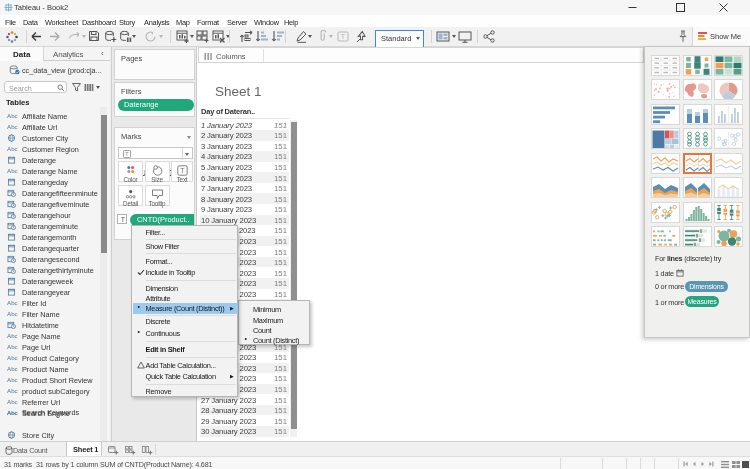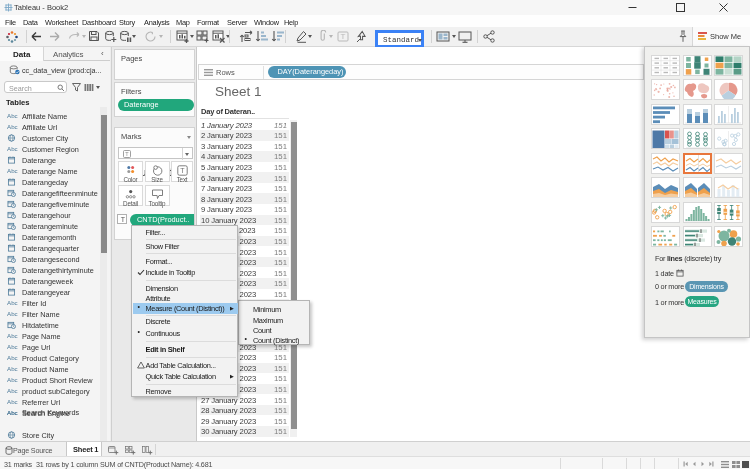--- a/index.html
+++ b/index.html
@@ -194,21 +194,21 @@
       </svg>
     <div class="tcaret" style="left:329px;border-top-color:#b5b5b5"></div>
     <svg class="ticon" style="left:337px;top:4px" width="12" height="11" viewBox="0 0 12 11">
         <rect x="1" y="1" width="10" height="9" rx="1" stroke="#b9b9b9" fill="none"></rect>
         <text x="6" y="8" font-size="8" fill="#b9b9b9" text-anchor="middle" font-family="Liberation Sans">T</text>
       </svg>
     <svg class="ticon" style="left:354px;top:3px" width="12" height="13" viewBox="0 0 12 13">
         <path d="M7 1 L11 5 L8.5 5.5 L9.5 9 L7.5 9.5 L6.5 6 L4.5 7 Z" stroke="#555" stroke-width="1" fill="none" transform="rotate(15 6 6)"></path>
         <line x1="3" y1="12" x2="6" y2="9" stroke="#555"></line>
       </svg>
-    <div class="abs" style="left:375px;top:2.5px;width:49px;height:18px;background:#fff;border:3px solid #3b82f6;font-family:Liberation Mono, monospace;">
+    <div class="abs" style="left:375px;top:2.5px;width:49px;height:18px;background:#fff;border:1px solid #3b82f6;">
       <span class="abs" style="left:5px;top:3px;font-size:7.5px;color:#333">Standard</span>
       <div class="tcaret" style="left:40px;top:6px;border-top-color:#555"></div>
     </div>
     <div class="tsep" style="left:431px"></div>
     <svg class="ticon" style="left:436px;top:4px" width="14" height="12" viewBox="0 0 14 12">
         <rect x="1" y="1" width="12" height="9" stroke="#555" fill="none"></rect>
         <rect x="2.5" y="2.5" width="4" height="6" fill="#9ab6cc"></rect>
         <rect x="7.5" y="2.5" width="4" height="2.5" fill="#9ab6cc"></rect>
         <rect x="7.5" y="6" width="4" height="2.5" fill="#9ab6cc"></rect>
       </svg>
@@ -529,31 +529,30 @@
           </svg>
         <div class="mlabel">Tooltip</div>
       </div>
       <div class="abs" style="left:2px;top:86px;width:10px;height:10px;background:#fff;border:1px solid #b0b0b0">
           <span class="abs" style="left:2.8px;top:0.5px;font-size:7px;color:#555">T</span>
         </div>
       <div class="pill" style="left:15px;top:85.5px;width:64px;height:12px;background:#21a77c;line-height:12px;text-align:left;border-top-right-radius:0;border-bottom-right-radius:0"><span style="padding-left:7px">CNTD(Product..</span></div>
     </div>
   </div>
   <div id="sheetarea">
-    <div class="abs" style="left:1px;top:16.5px;width:446px;height:16px;background:#fdfdfd;border:1px solid #d5d5d5;">
+    <div class="abs" style="left:1px;top:0;width:446px;height:16px;background:#fdfdfd;border:1px solid #d5d5d5;">
       <svg class="abs" style="left:5px;top:4.5px" width="9" height="7" viewBox="0 0 9 7">
           <g fill="#9a9a9a">
-            <rect x="0" y="0" width="9" height="1.4"></rect>
-            <rect x="0" y="2.8" width="9" height="1.4"></rect>
-            <rect x="0" y="5.6" width="9" height="1.4"></rect>
+            <rect x="0.5" y="0" width="1.5" height="7"></rect>
+            <rect x="3.4" y="0" width="1.5" height="7"></rect>
+            <rect x="6.3" y="0" width="1.5" height="7"></rect>
           </g>
         </svg>
-      <span class="abs" style="left:17px;top:3.5px;font-size:7.5px;color:#555">Rows</span>
+      <span class="abs" style="left:17px;top:3.5px;font-size:7.5px;color:#555">Columns</span>
       <div class="abs" style="left:64px;top:1px;width:1px;height:13px;background:#e0e0e0"></div>
-      <div class="pill" style="left:69px;top:1.5px;width:78px;height:12px;background:#4e94b5;line-height:12px"><span style="padding-left:7px">DAY(Daterangeday)</span></div>
     </div>
     <span class="abs" style="left:18px;top:37px;font-size:13.5px;color:#666">Sheet 1</span>
     <span class="abs" style="left:4px;top:60px;font-size:7.5px;font-weight:bold;color:#333;letter-spacing:-0.2px">Day of Dateran..</span>
     <div class="abs" style="left:3px;top:70.5px;width:89px;height:1px;background:#e2e2e2"></div>
     <div id="trows">
       <div class="trow" style="top:72.50px;font-style:italic;">
           <span class="d">1 January 2023</span>
           <span class="v">151</span>
         </div>
       <div class="trow" style="top:83.07px;background:#f1f1f1;">
@@ -1092,21 +1091,21 @@
     <div class="msep" style="top:157.5px"></div>
     <div class="mi" style="top:160.2px">
         <span class="txt">Remove</span>
       </div>
   </div>
   <div id="tabbar">
     <svg class="abs" style="left:5px;top:3.5px" width="8" height="9" viewBox="0 0 8 9">
         <ellipse cx="4" cy="2" rx="3" ry="1.3" stroke="#606060" fill="none" stroke-width="0.9"></ellipse>
         <path d="M1 2 V7 C1 7.7 2.3 8.3 4 8.3 C5.7 8.3 7 7.7 7 7 V2" stroke="#606060" fill="none" stroke-width="0.9"></path>
       </svg>
-    <span class="abs" style="left:13px;top:4px;font-size:7.2px;color:#555;letter-spacing:-0.2px">Page Source</span>
+    <span class="abs" style="left:13px;top:4px;font-size:7.2px;color:#555;letter-spacing:-0.2px">Data Count</span>
     <div class="abs" style="left:66px;top:0px;width:36px;height:15px;background:#fff;border:1px solid #c8c8c8;border-top:none;">
       <span class="abs" style="left:6px;top:3px;font-size:7.5px;color:#222;font-weight:bold;letter-spacing:-0.2px">Sheet 1</span>
     </div>
     <svg class="abs" style="left:108px;top:4px" width="11" height="9" viewBox="0 0 11 9">
         <rect x="0.5" y="0.5" width="6.5" height="6" rx="0.8" stroke="#707070" fill="none" stroke-width="0.8"></rect>
         <line x1="0.5" y1="2" x2="7" y2="2" stroke="#707070" stroke-width="0.7"></line>
         <path d="M8.3 4.6 V8.6 M6.3 6.6 H10.3" stroke="#707070" stroke-width="1"></path>
       </svg>
     <svg class="abs" style="left:125px;top:4px" width="11" height="9" viewBox="0 0 11 9">
         <rect x="0.5" y="0.5" width="2.8" height="2.5" stroke="#707070" fill="none" stroke-width="0.7"></rect>

